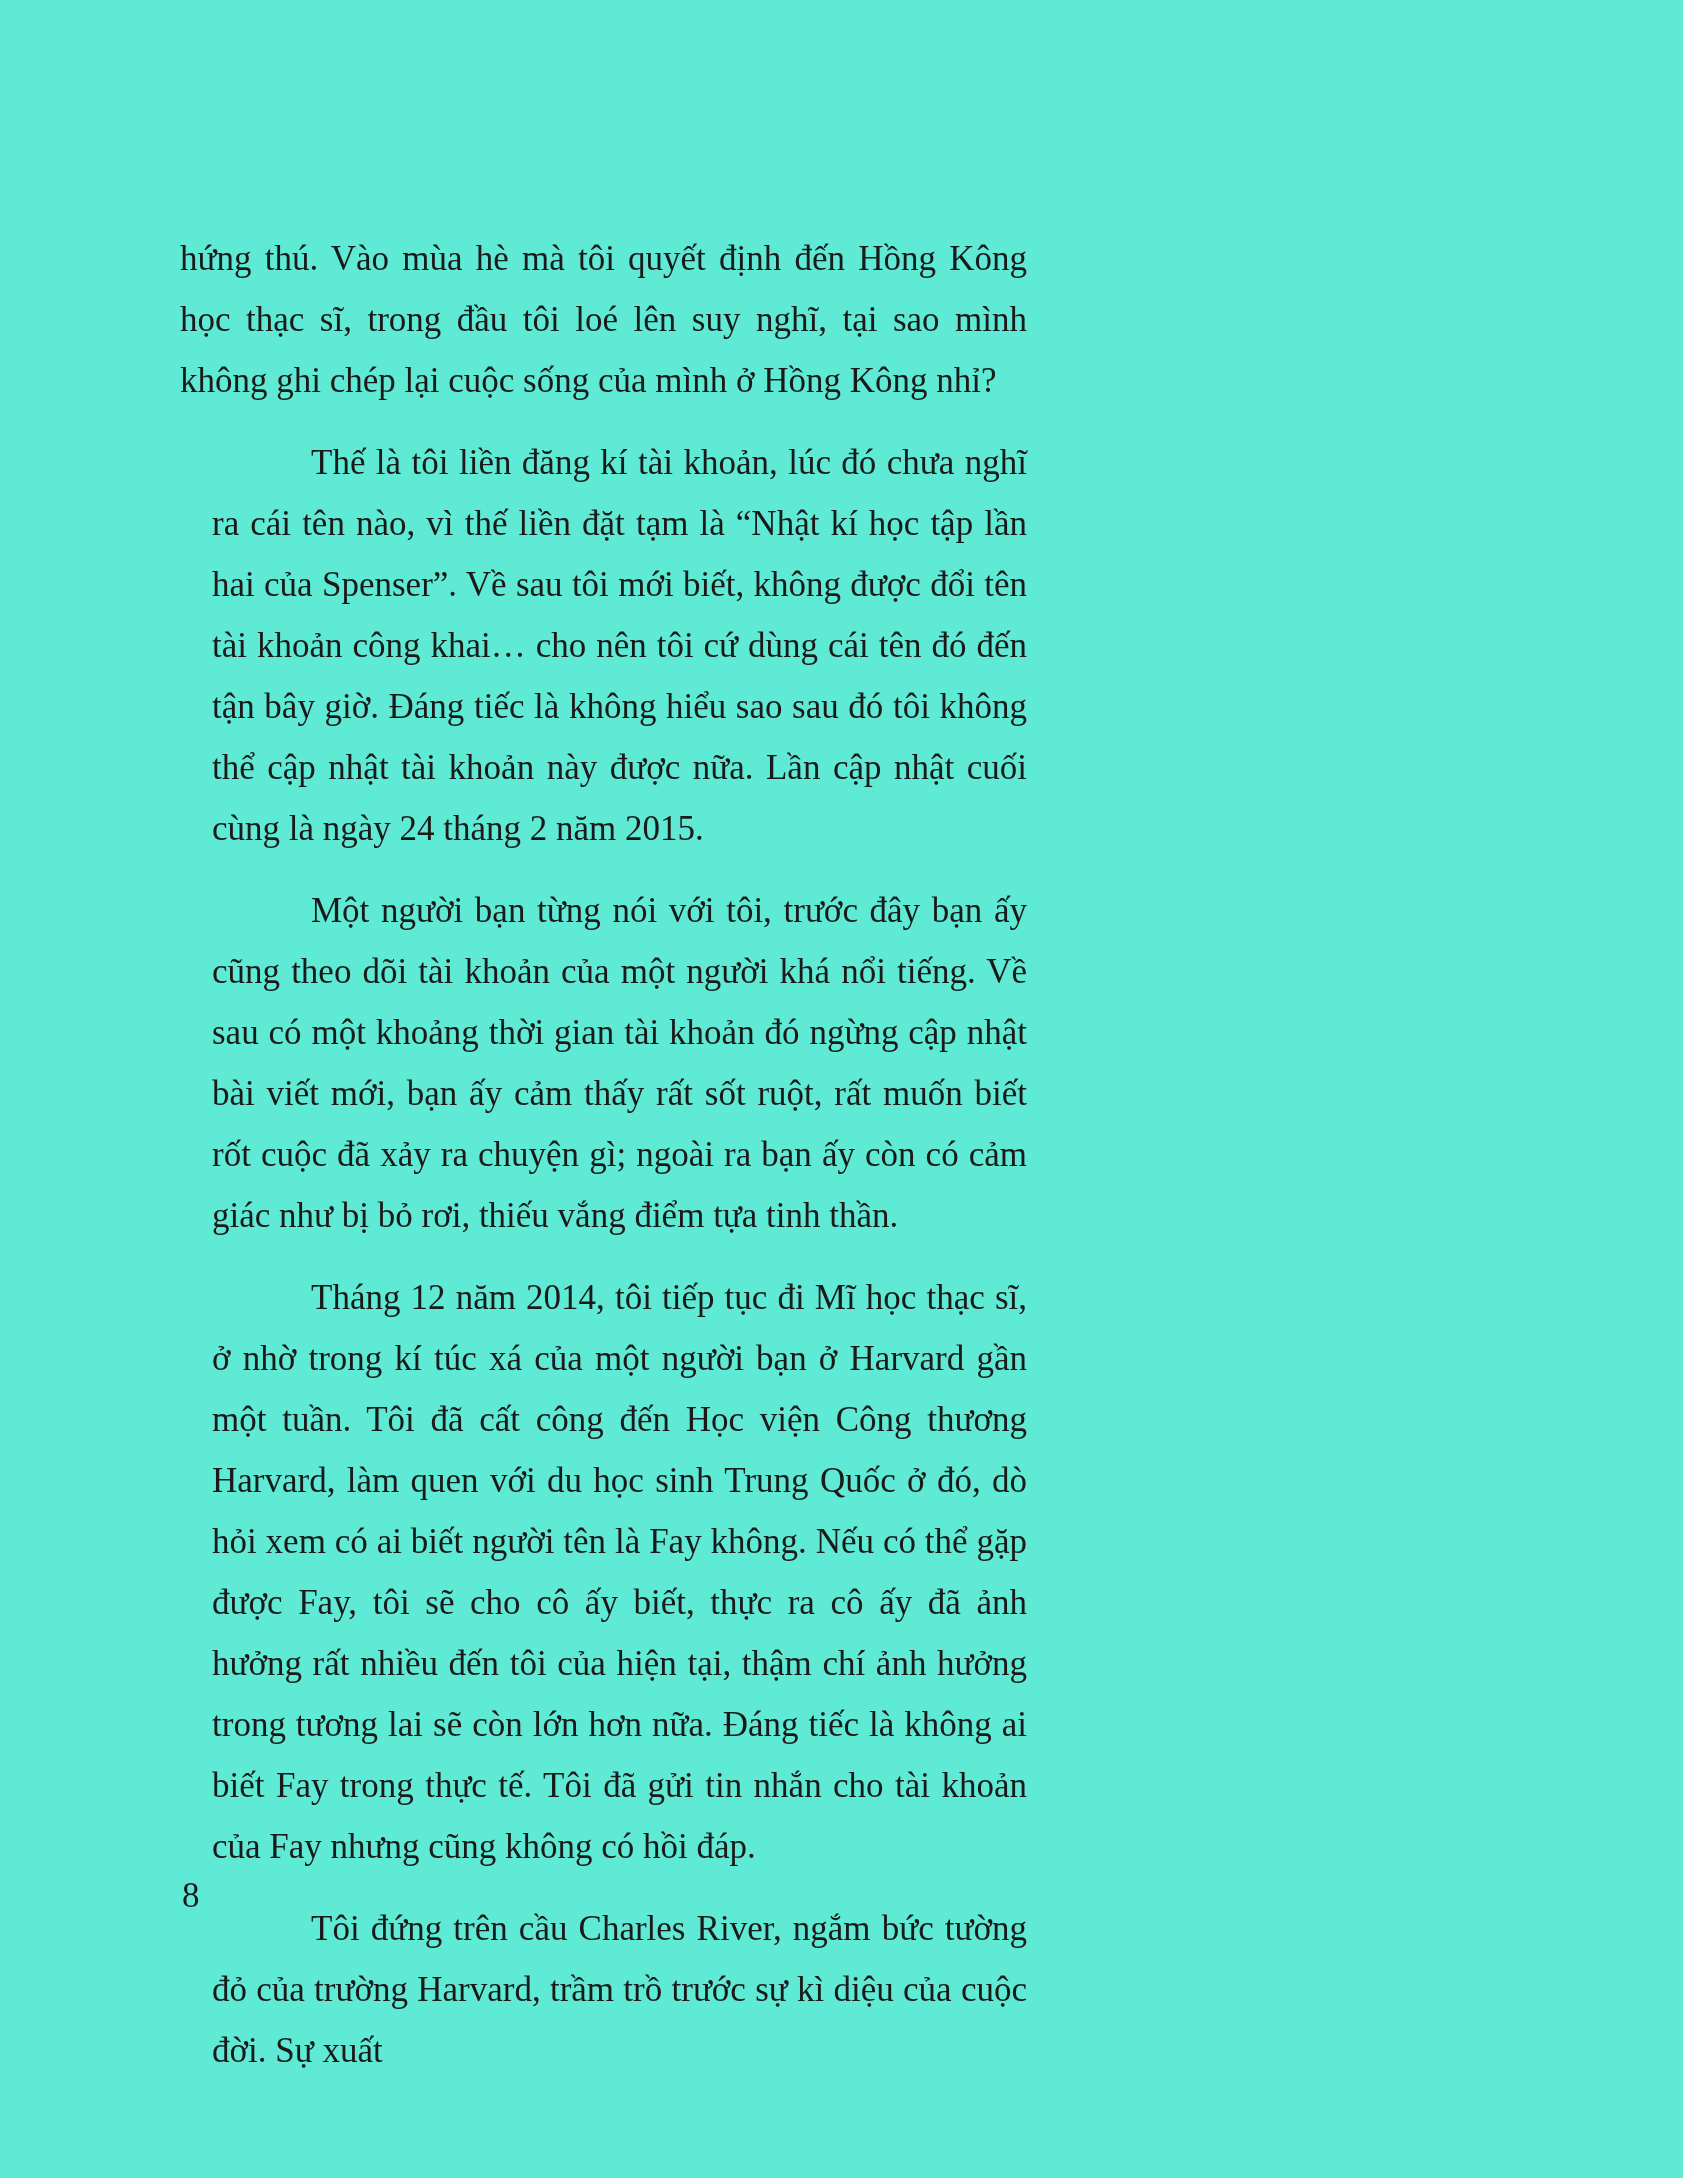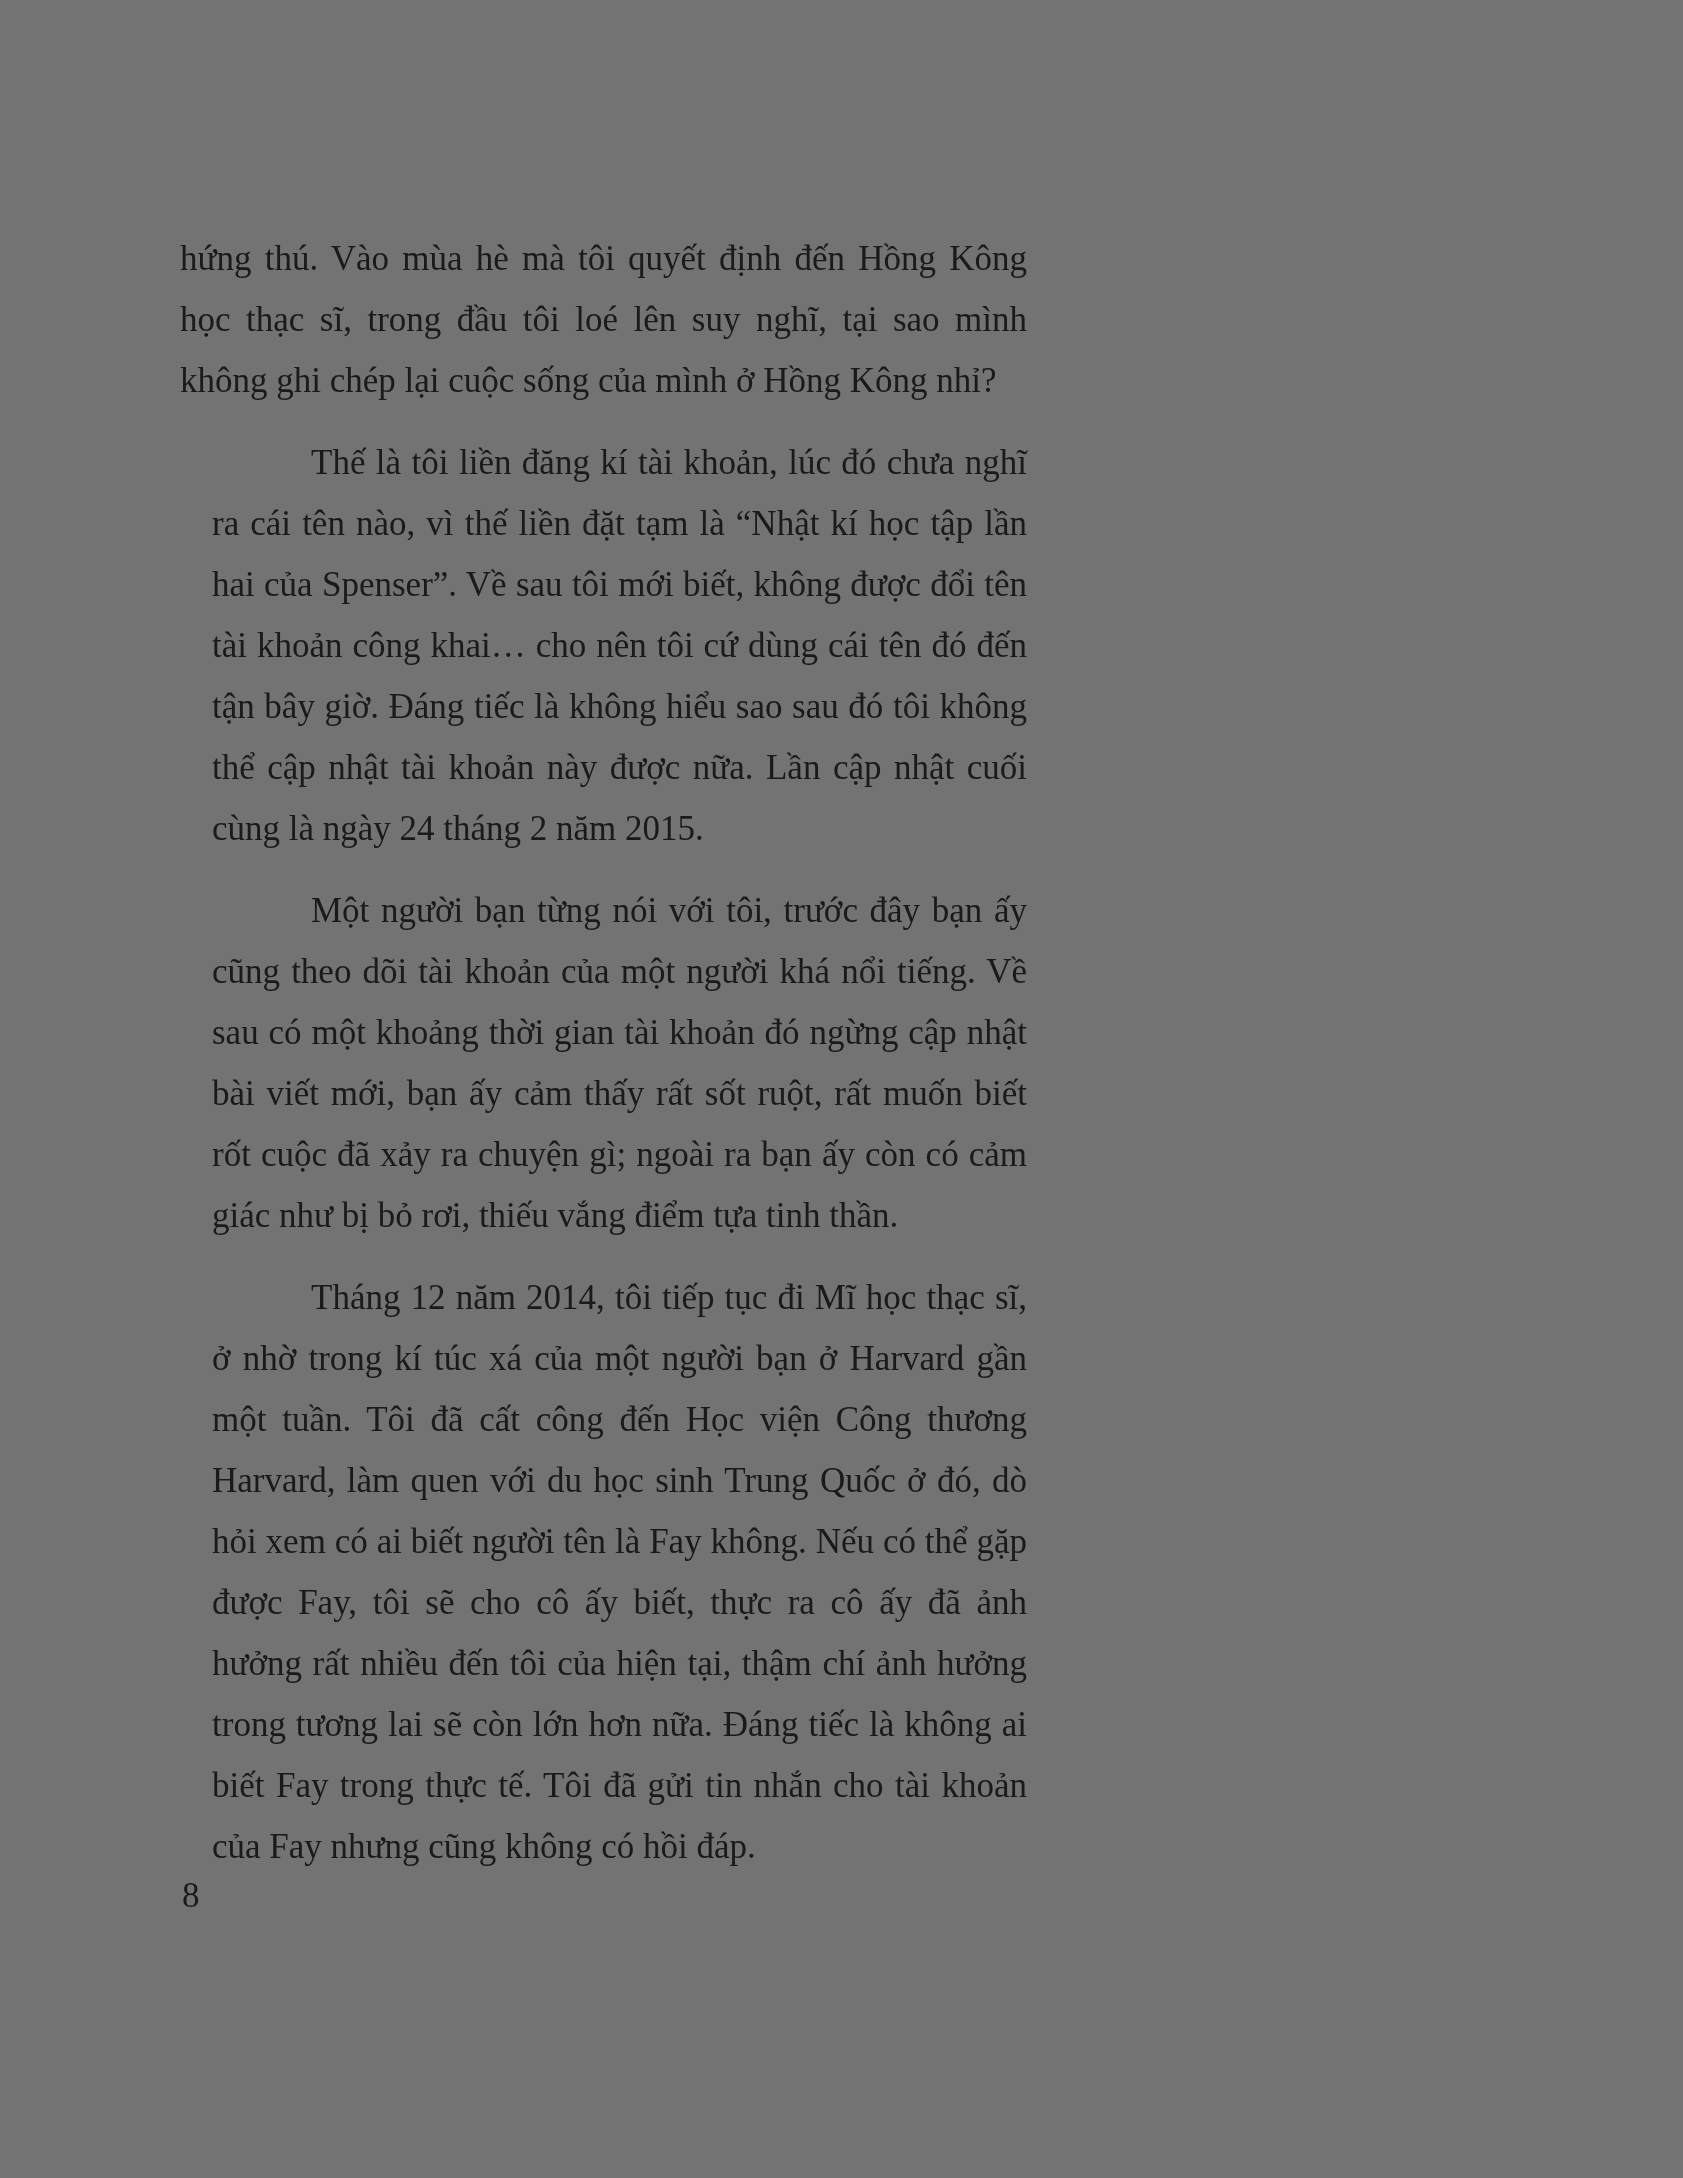--- a/index.html
+++ b/index.html
@@ -10,21 +10,21 @@
     background: #ffffff;
     font-family: "Liberation Serif", "DejaVu Serif", serif;
     color: #111111;
     overflow: hidden;
   }
 
   .book-page {
     position: relative;
     width: 1683px;
     height: 2178px;
-    background: #737373;
+    background: #5eead4;
   }
 
   .text-block {
     position: absolute;
     left: 180px;
     top: 228px;
     width: 847px;
     font-size: 35px;
     line-height: 61px;
     text-align: justify;
@@ -60,18 +60,19 @@
 
   <main class="text-block">
     <p class="para">hứng thú. Vào mùa hè mà tôi quyết định đến Hồng Kông học thạc sĩ, trong đầu tôi loé lên suy nghĩ, tại sao mình không ghi chép lại cuộc sống của mình ở Hồng Kông nhỉ?</p>
 
     <p class="para indent">Thế là tôi liền đăng kí tài khoản, lúc đó chưa nghĩ ra cái tên nào, vì thế liền đặt tạm là “Nhật kí học tập lần hai của Spenser”. Về sau tôi mới biết, không được đổi tên tài khoản công khai…  cho nên tôi cứ dùng cái tên đó đến tận bây giờ. Đáng tiếc là không hiểu sao sau đó tôi không thể cập nhật tài khoản này được nữa. Lần cập nhật cuối cùng là ngày 24 tháng 2 năm 2015.</p>
 
     <p class="para indent">Một người bạn từng nói với tôi, trước đây bạn ấy cũng theo dõi tài khoản của một người khá nổi tiếng. Về sau có một khoảng thời gian tài khoản đó ngừng cập nhật bài viết mới, bạn ấy cảm thấy rất sốt ruột, rất muốn biết rốt cuộc đã xảy ra chuyện gì; ngoài ra bạn ấy còn có cảm giác như bị bỏ rơi, thiếu vắng điểm tựa tinh thần.</p>
 
     <p class="para indent">Tháng 12 năm 2014, tôi tiếp tục đi Mĩ học thạc sĩ, ở nhờ trong kí túc xá của một người bạn ở Harvard gần một tuần. Tôi đã cất công đến Học viện Công thương Harvard, làm quen với du học sinh Trung Quốc ở đó, dò hỏi xem có ai biết người tên là Fay không. Nếu có thể gặp được Fay, tôi sẽ cho cô ấy biết, thực ra cô ấy đã ảnh hưởng rất nhiều đến tôi của hiện tại, thậm chí ảnh hưởng trong tương lai sẽ còn lớn hơn nữa. Đáng tiếc là không ai biết Fay trong thực tế. Tôi đã gửi tin nhắn cho tài khoản của Fay nhưng cũng không có hồi đáp.</p>
 
+    <p class="para indent">Tôi đứng trên cầu Charles River, ngắm bức tường đỏ của trường Harvard, trầm trồ trước sự kì diệu của cuộc đời. Sự xuất</p>
   </main>
 
   <div class="page-number">8</div>
 
 </div>
 
 
 </body></html>

